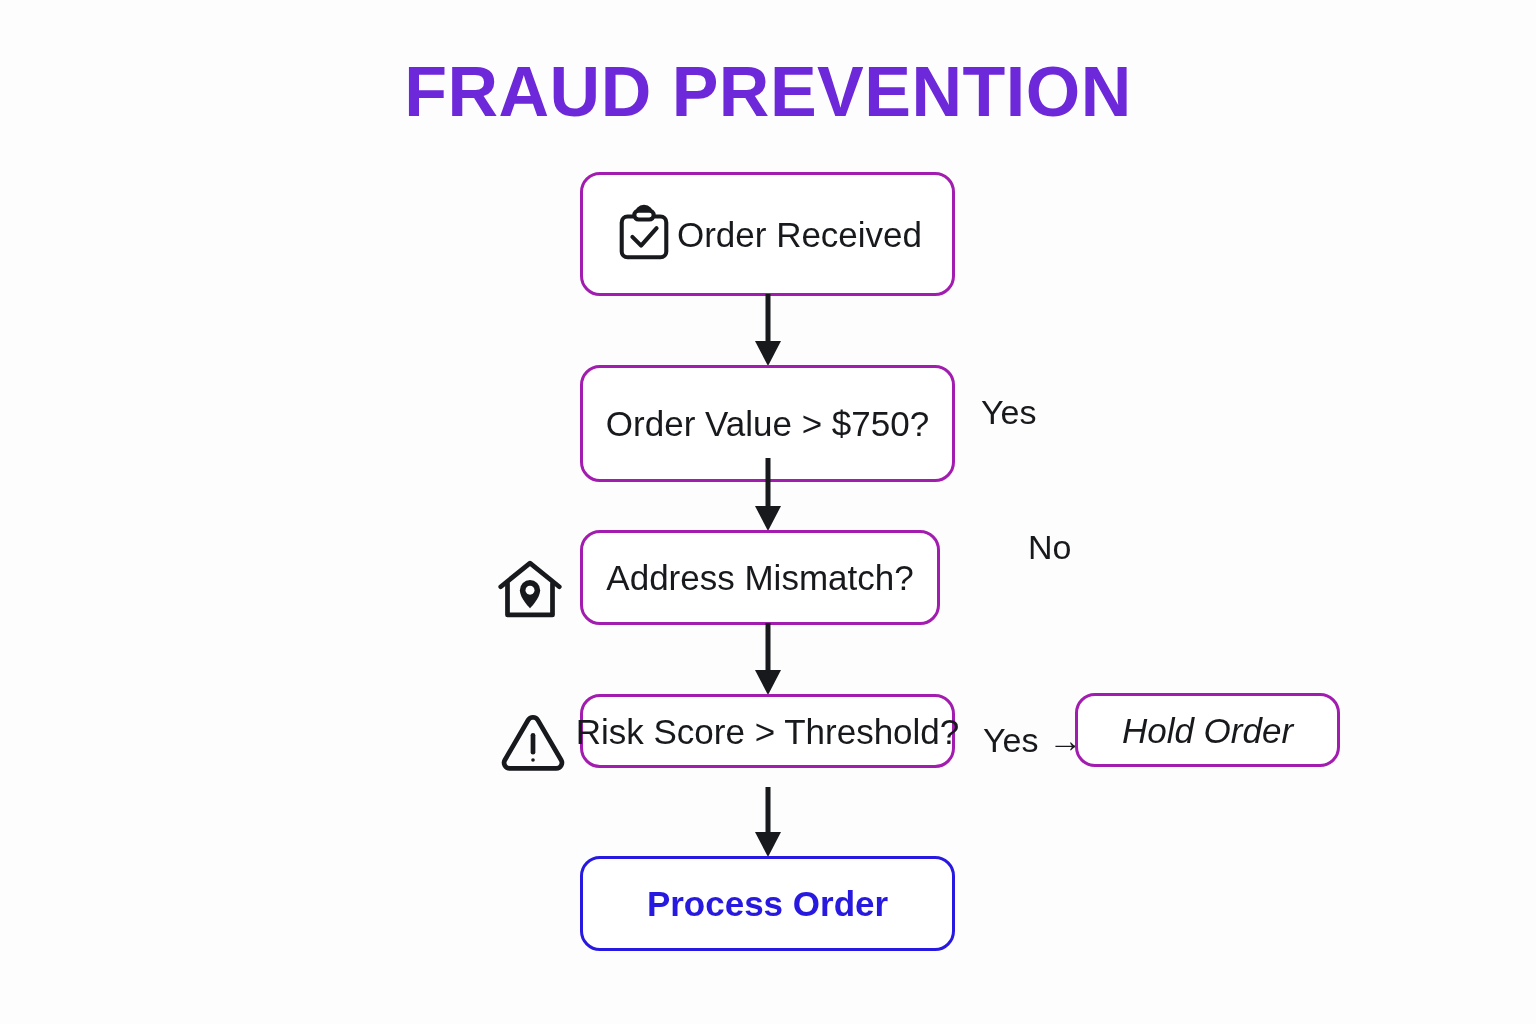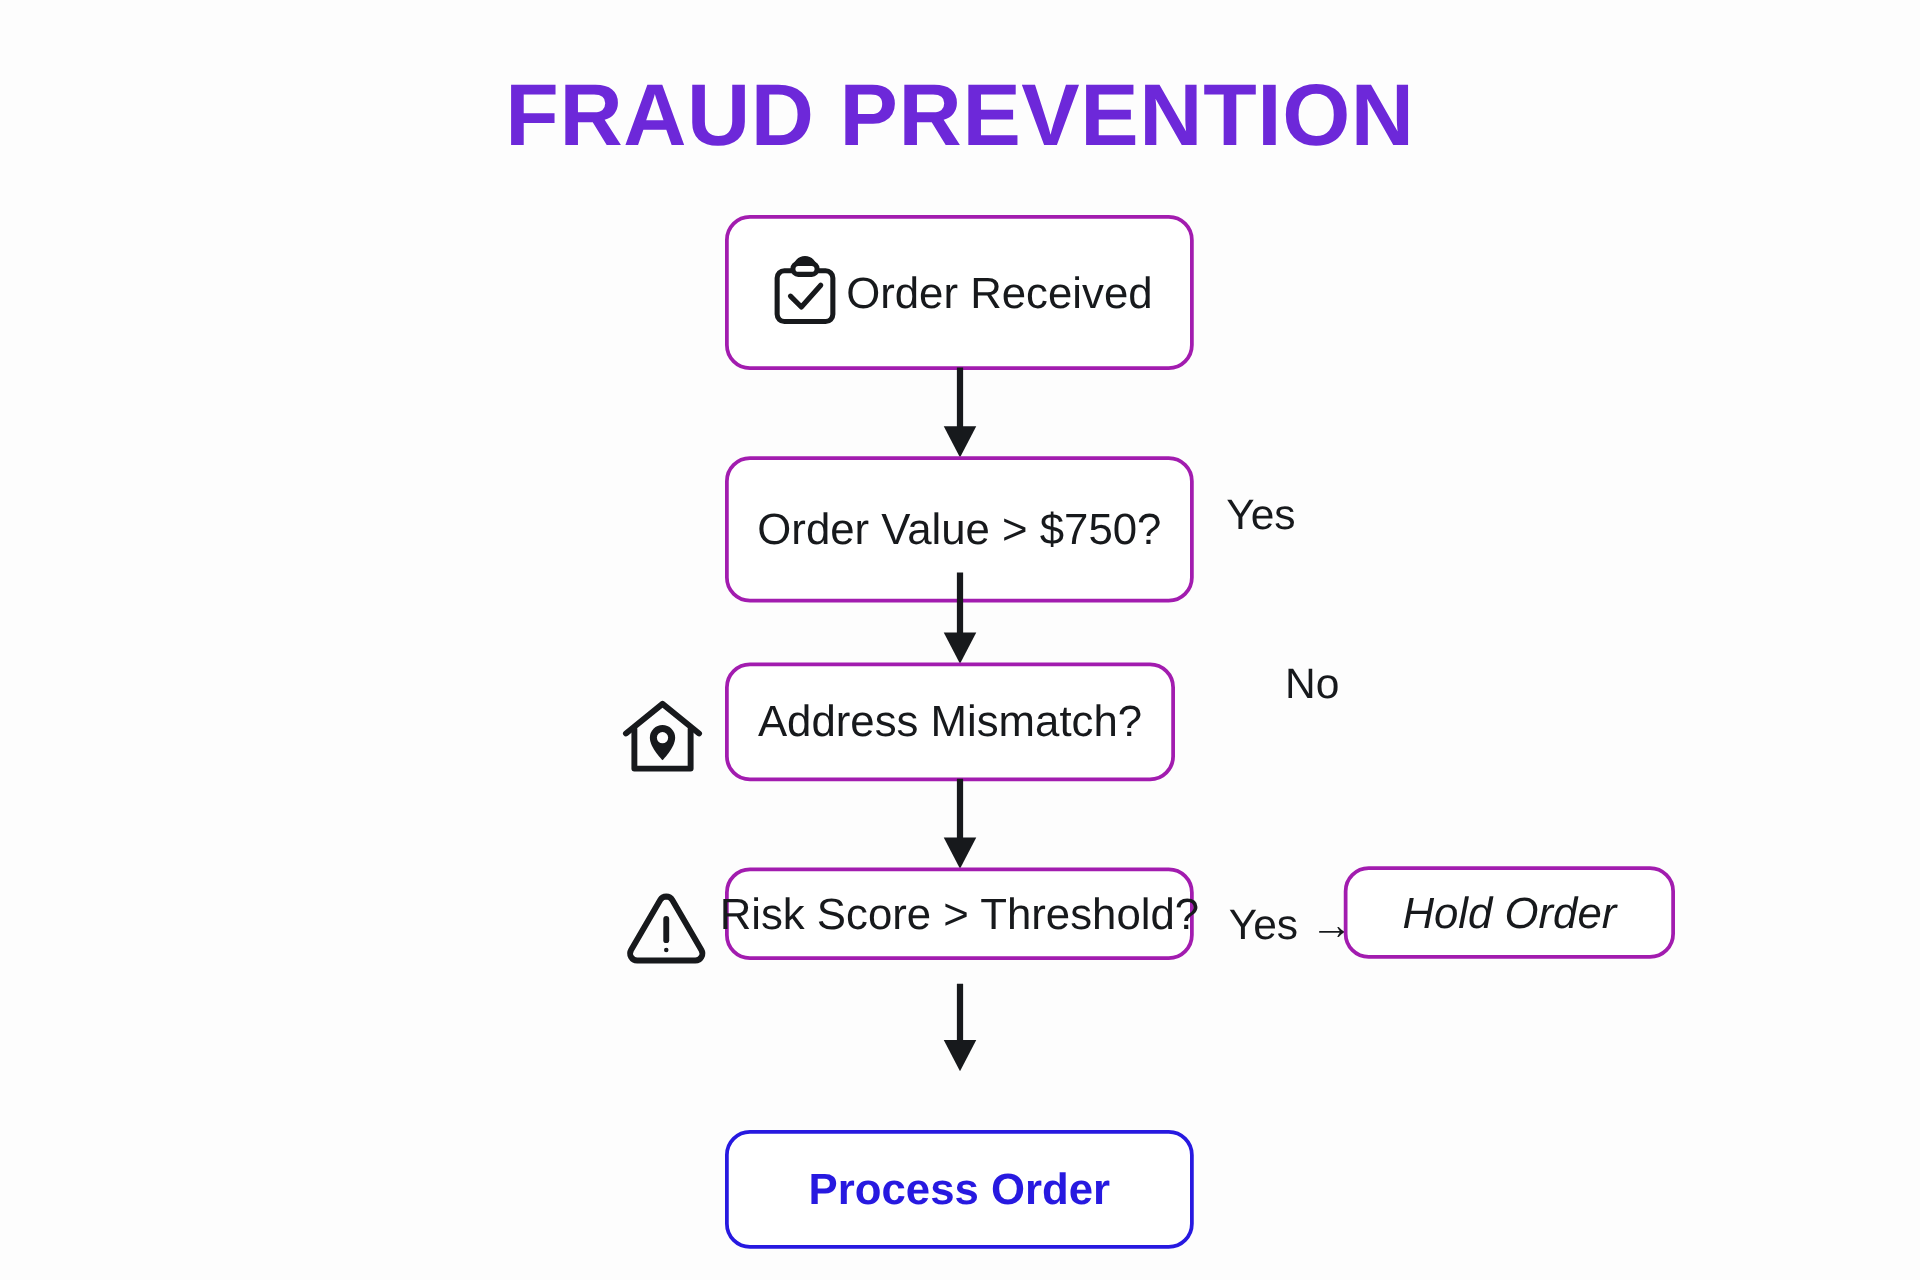--- a/index.html
+++ b/index.html
@@ -62,21 +62,21 @@
   }
   .node.accent .node-label {
     font-weight: 700;
   }
 
   
   #node-order-received { left: 580px; top: 172px;  width: 375px; height: 124px; }
   #node-order-value    { left: 580px; top: 365px;  width: 375px; height: 117px;  }
   #node-address        { left: 580px; top: 530px;  width: 360px; height: 95px;  }
   #node-risk-score     { left: 580px; top: 694px;  width: 375px; height: 74px;  }
-  #node-process-order  { left: 580px; top: 856px;  width: 375px; height: 95px; margin-top: 48px;  }
+  #node-process-order  { left: 580px; top: 856px;  width: 375px; height: 95px;  }
   #node-hold-order     { left: 1075px; top: 693px; width: 265px; height: 74px; font-style: italic;  }
 
   
   .node-inner {
     display: flex;
     align-items: center;
     justify-content: center;
     gap: 2px;
   }
   .inline-icon {

